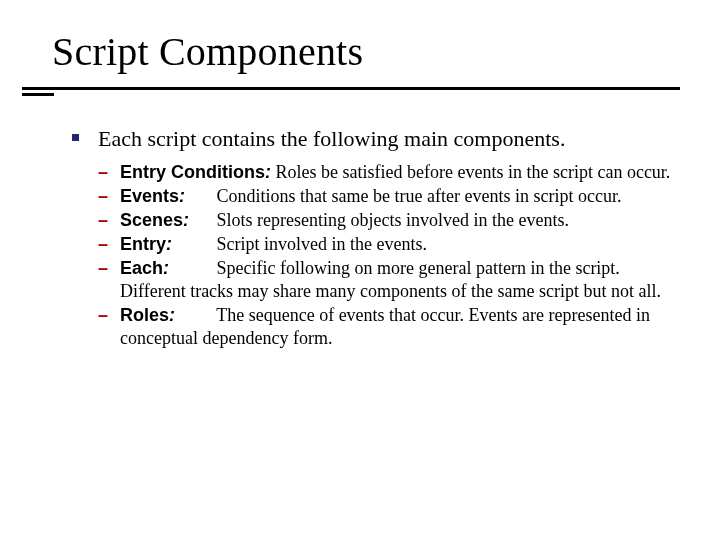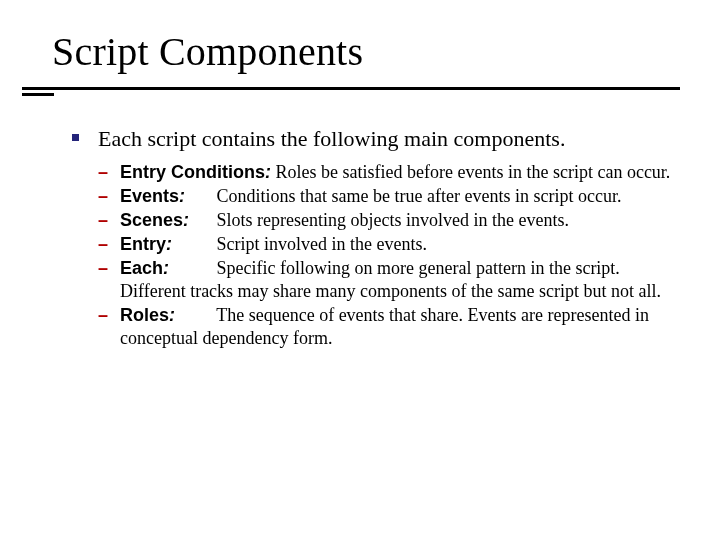--- a/index.html
+++ b/index.html
@@ -149,20 +149,20 @@
 
       <div class="lvl2">
         <span class="dash">–</span>
         <span class="termcell"><span class="term">Each</span><span class="colon">:</span></span>
         <span>Specific following on more general pattern in the script. Different tracks may share many components of the same script but not all.</span>
       </div>
 
       <div class="lvl2">
         <span class="dash">–</span>
         <span class="termcell"><span class="term">Roles</span><span class="colon">:</span></span>
-        <span>The sequence of events that share. Events are represented in conceptual dependency form.</span>
+        <span>The sequence of events that occur. Events are represented in conceptual dependency form.</span>
       </div>
 
     </div>
 
   </div>
 
 </div>
 
 </body></html>

